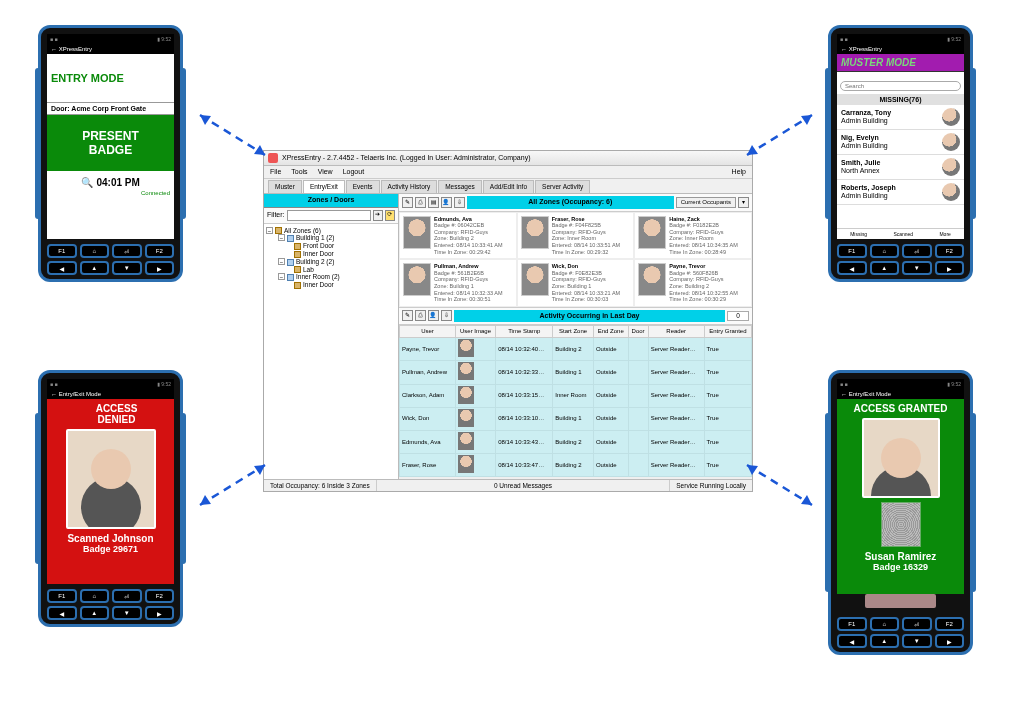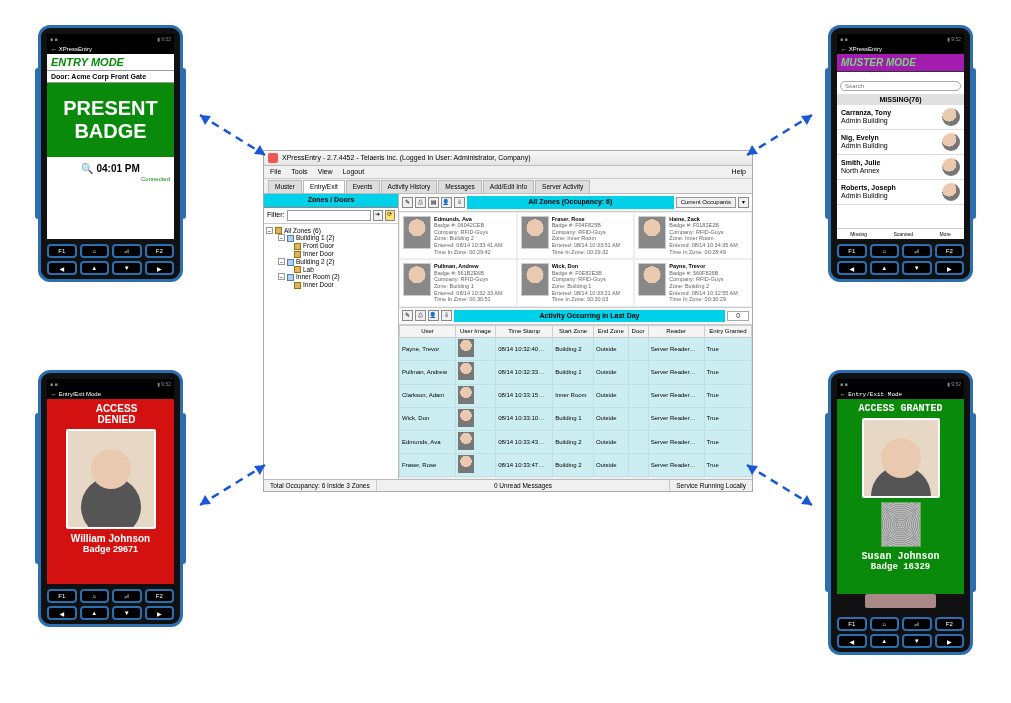--- a/index.html
+++ b/index.html
@@ -58,28 +58,28 @@
     color: #fff;
     font-size: 6px;
     display: flex;
     align-items: center;
     justify-content: center;
   }
 
   
   .entry .appbar { background: #000; color: #fff; font-size: 6px; padding: 2px 4px; height: 10px; }
   .entry .mode-banner {
-    background: #fff; color: #0a8a0a; font-weight: bold; font-style: italic;
-    font-size: 11px; padding: 2px 4px;
+    background: #fff; color: #0a8a0a; font-weight: bold; 
+    font-size: 11px; padding: 18px 4px;
     border-bottom: 1px solid #999;
   }
   .entry .door-line { font-size: 7px; font-weight: bold; padding: 2px 4px; border-bottom: 1px solid #999; }
   .entry .present {
     background: #0a8a0a; color: #fff; text-align: center; font-weight: bold;
-    font-size: 20px; padding: 14px 4px;
+    font-size: 12px; padding: 14px 4px;
   }
   .entry .time-row { text-align: center; font-weight: bold; font-size: 10px; padding: 6px 0 0; }
   .entry .conn { text-align: right; color: #0a8a0a; font-size: 6px; padding: 2px 4px 0; }
 
   
   .muster .appbar { background: #000; color: #fff; font-size: 6px; padding: 2px 4px; height: 10px; }
   .muster .mode-banner {
     background: #a21caf; color: #7bd67b; font-weight: bold; font-style: italic;
     font-size: 10px; padding: 3px 4px; border-bottom: 1px solid #333;
   }
@@ -263,21 +263,21 @@
       <div class="statusbar">
           <span>■ ■</span>
           <span>▮ 9:52</span>
         </div>
       <div class="screen access denied">
         <div class="appbar">← <span>Entry/Exit Mode</span></div>
         <div class="access-body">
           <div class="status" style="white-space:pre-line;margin-left:12px;">ACCESS
 DENIED</div>
           <div class="photo"></div>
-          <div class="name">William Johnson</div>
+          <div class="name">Scanned Johnson</div>
           <div class="badge">Badge 29671</div>
         </div>
       </div>
       <div class="btn-grid">
         <div class="hw-btn">F1</div>
         <div class="hw-btn">⌂</div>
         <div class="hw-btn">⏎</div>
         <div class="hw-btn">F2</div>
         <div class="hw-btn">◀</div>
         <div class="hw-btn">▲</div>
@@ -286,27 +286,27 @@
       </div>
     </div>
   </div>
 
   <div class="device" style="left:828px; top:370px;">
     <div class="dev-body">
       <div class="statusbar">
           <span>■ ■</span>
           <span>▮ 9:52</span>
         </div>
-      <div class="screen access granted" style="height:205px;font-family:Liberation Mono, monospace;">
+      <div class="screen access granted" style="height:205px;">
         <div class="appbar">← <span>Entry/Exit Mode</span></div>
         <div class="access-body">
           <div class="status">ACCESS GRANTED</div>
           <div class="photo" style="height:80px; width:78px;"></div>
           <div class="fingerprint"></div>
-          <div class="name">Susan Johnson</div>
+          <div class="name">Susan Ramirez</div>
           <div class="badge">Badge 16329</div>
         </div>
       </div>
       <div class="sensor-bar"></div>
       <div class="btn-grid">
         <div class="hw-btn">F1</div>
         <div class="hw-btn">⌂</div>
         <div class="hw-btn">⏎</div>
         <div class="hw-btn">F2</div>
         <div class="hw-btn">◀</div>

